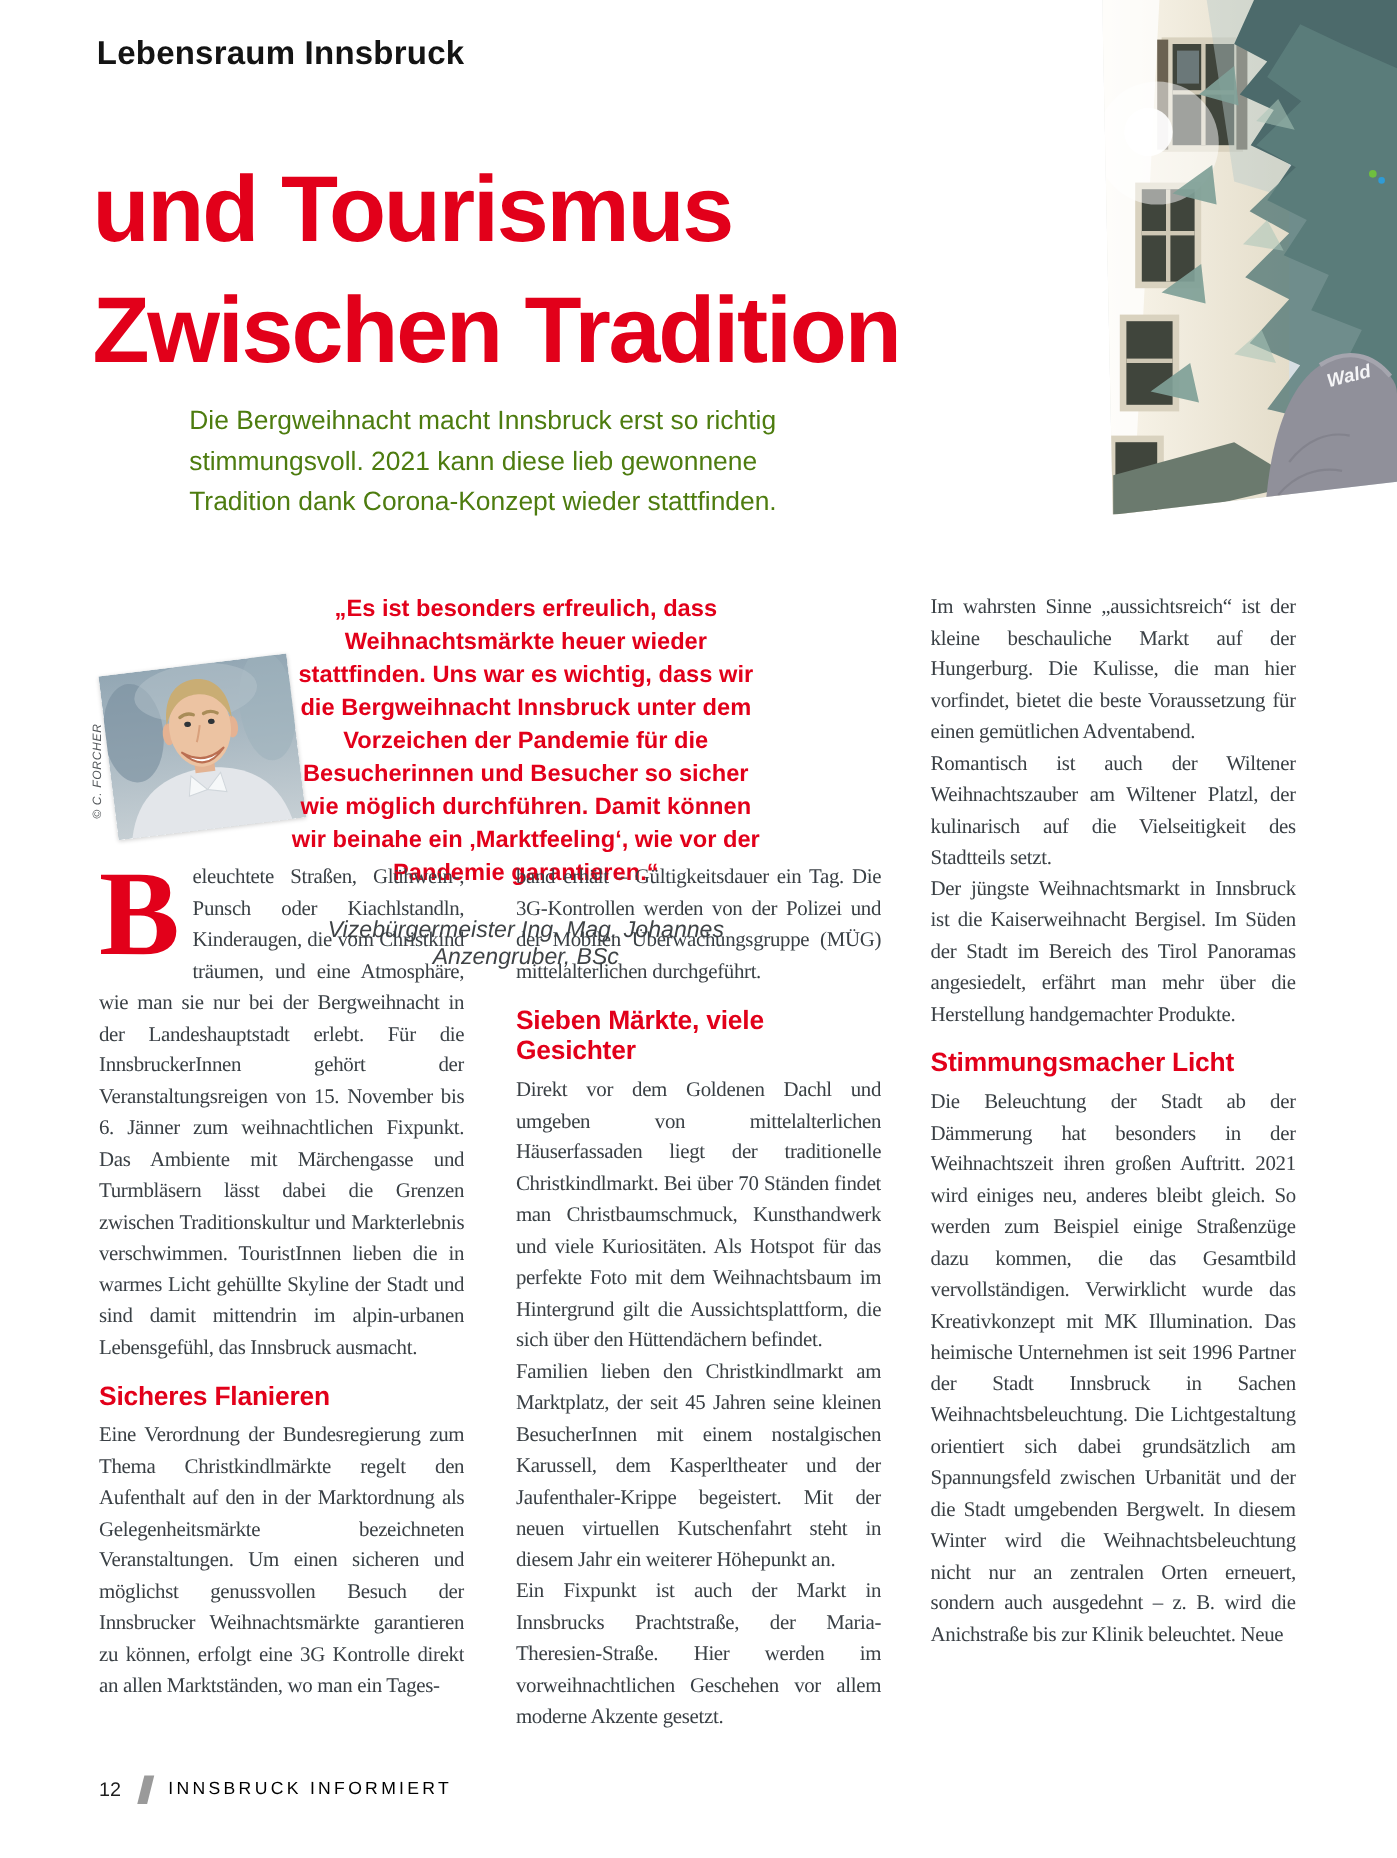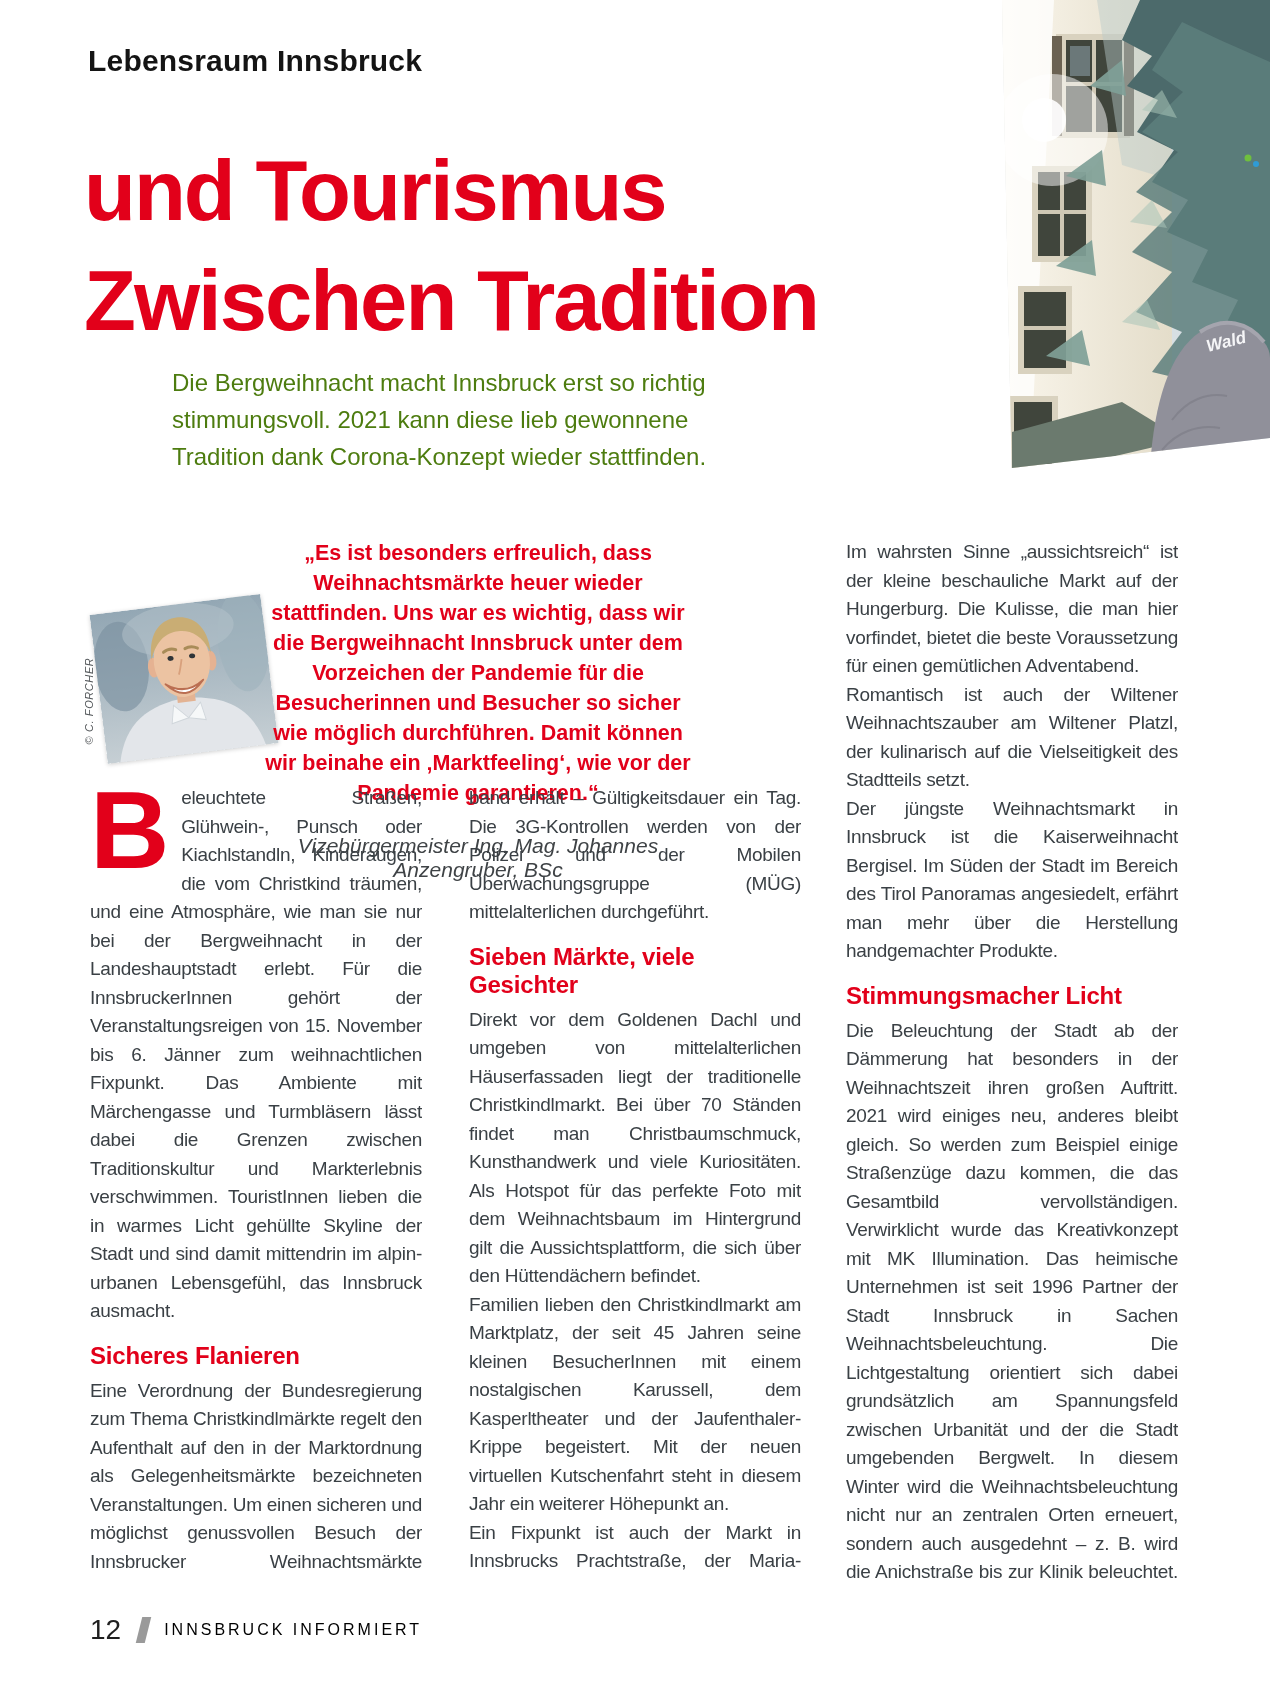--- a/index.html
+++ b/index.html
@@ -1,18 +1,18 @@
 <!DOCTYPE html>
 <html style="--accent: #e2001a; --body: #3a4045; --credit: #54585b; --footer_slash: #9a9a9a;"><head>
 <meta charset="utf-8">
 <style>
   html,body{margin:0;padding:0;background:#ffffff;}
   .page{position:relative;width:1270px;height:1689px;background:#ffffff;overflow:hidden;
         font-family:"Liberation Sans","DejaVu Sans",sans-serif;}
-  .kicker{position:absolute;left:88px;top:44px;font-size:30px;font-weight:bold;color:#141414;letter-spacing:.2px;}
+  .kicker{position:absolute;left:88px;top:32px;font-size:30px;font-weight:bold;color:#141414;letter-spacing:.2px;}
   .title{position:absolute;left:84px;top:136px;margin:0;font-weight:bold;color:var(--accent);
          font-size:85px;line-height:110px;letter-spacing:-2px;}
   .title span{display:block;}
   .intro{position:absolute;left:172px;top:364px;width:586px;margin:0;font-size:24px;line-height:37px;color:#4d7c0f;}
 
   .hero{position:absolute;left:1002px;top:0;width:268px;height:468px;
         clip-path:polygon(0% 0%,100% 0%,100% 93.6%,3.6% 100%);}
   .hero svg{display:block;width:100%;height:100%;}
 
   .portrait{position:absolute;left:98px;top:604px;width:172px;height:150px;transform:rotate(-7deg);
@@ -20,30 +20,30 @@
   .portrait svg{display:block;width:100%;height:100%;}
   .credit{position:absolute;left:34px;top:694px;width:112px;height:14px;transform:rotate(-90deg);
           font-size:11px;color:var(--credit);letter-spacing:.6px;text-align:center;font-style:italic;}
 
   .quote{position:absolute;left:260px;top:538px;width:436px;text-align:center;}
   .quote-text{font-size:21.5px;line-height:30px;font-weight:bold;color:var(--accent);}
   .quote-attr{margin-top:26px;font-size:21px;font-style:italic;color:#3f4346;}
 
   .col{position:absolute;width:332px;font-size:19px;line-height:28.5px;letter-spacing:-.3px;
        text-align:justify;color:var(--body);overflow:hidden;}
-  .col p{margin:0;}
+  .col p{margin:0;font-family:Liberation Serif, serif;}
   .col1{left:90px;top:784px;height:790px;}
   .col2{left:469px;top:784px;height:790px;}
   .col3{left:846px;top:538px;height:1040px;}
   .col .heading{margin:16px 0 7px 0;font-size:24px;line-height:28px;font-weight:bold;color:var(--accent);
                 text-align:left;letter-spacing:-.2px;}
   .dropcap{float:left;font-size:110px;line-height:84px;padding:4px 12px 0 0;font-weight:bold;color:var(--accent);}
 
   .footer{position:absolute;left:90px;top:1614px;display:flex;align-items:center;}
-  .page-num{font-size:28px;color:#1f1f1f;}
+  .page-num{font-size:18px;color:#1f1f1f;}
   .slash{display:inline-block;width:9px;height:26px;background:var(--footer_slash);
          transform:skewX(-14deg);margin:0 16px 0 18px;}
   .mag{font-size:16px;letter-spacing:3px;color:#000000;}
 </style>
 </head>
 <body>
 
 <div class="page">
 
   <div class="kicker">Lebensraum Innsbruck</div>

